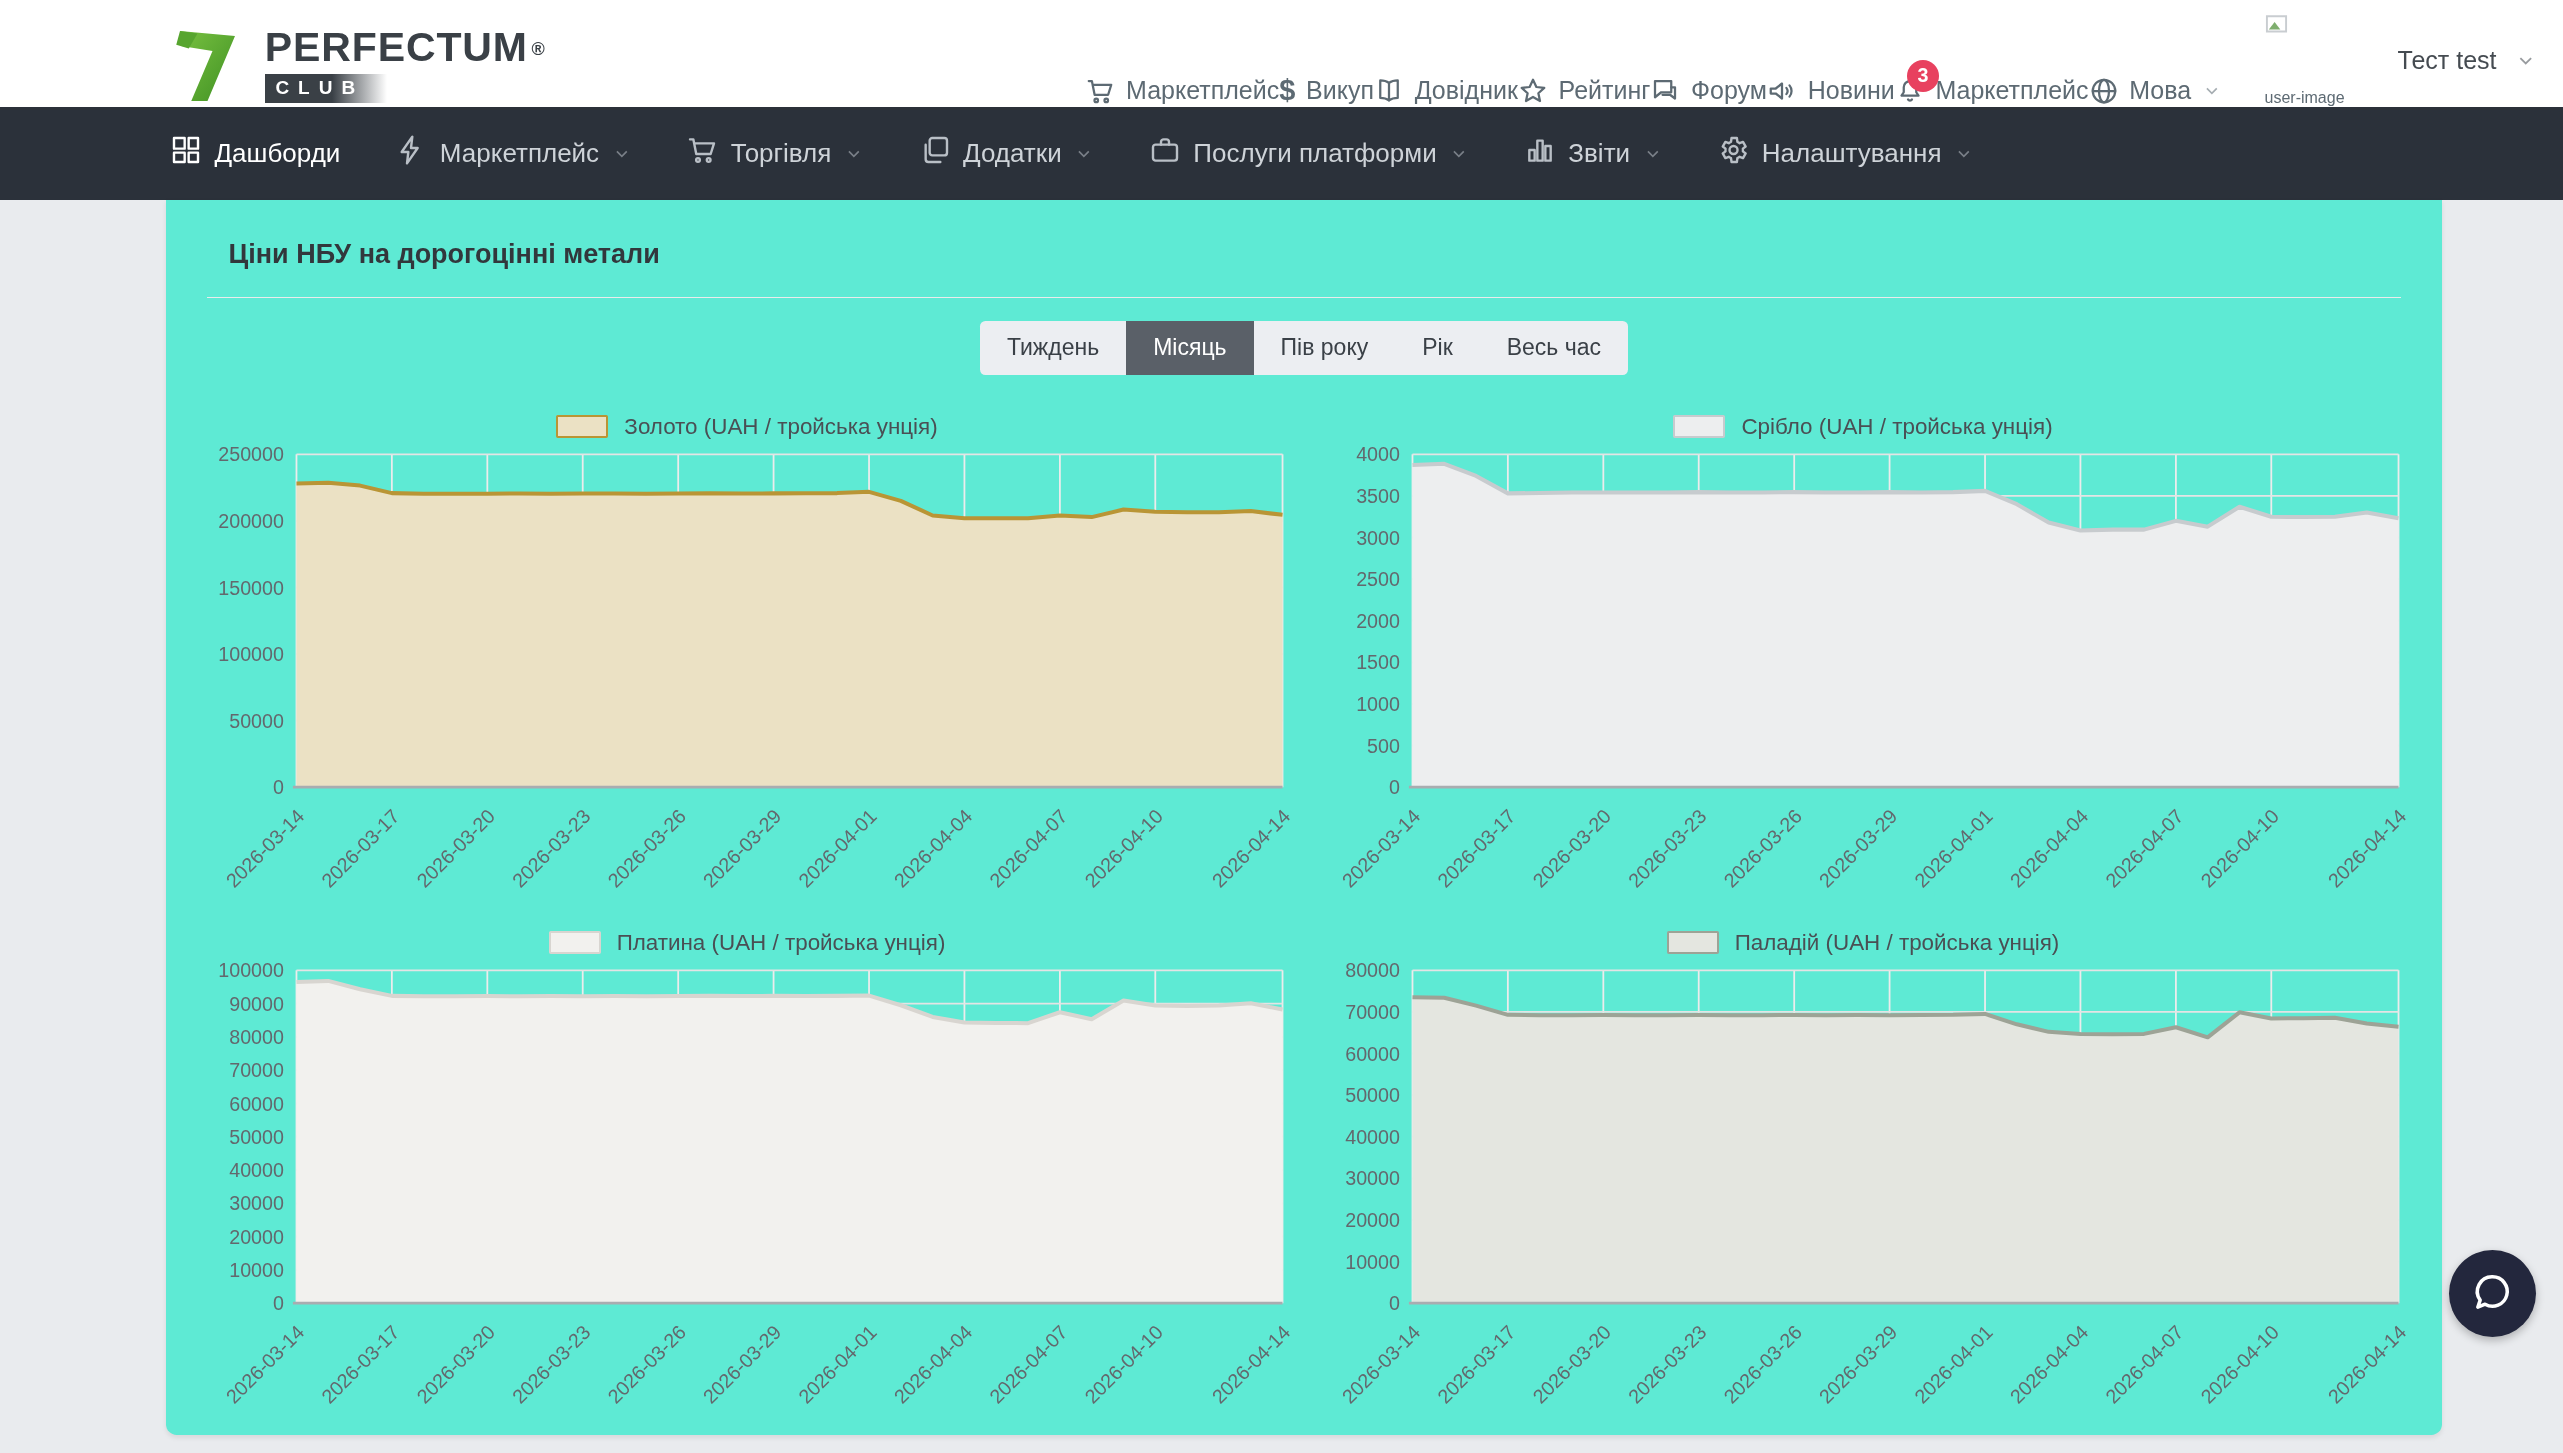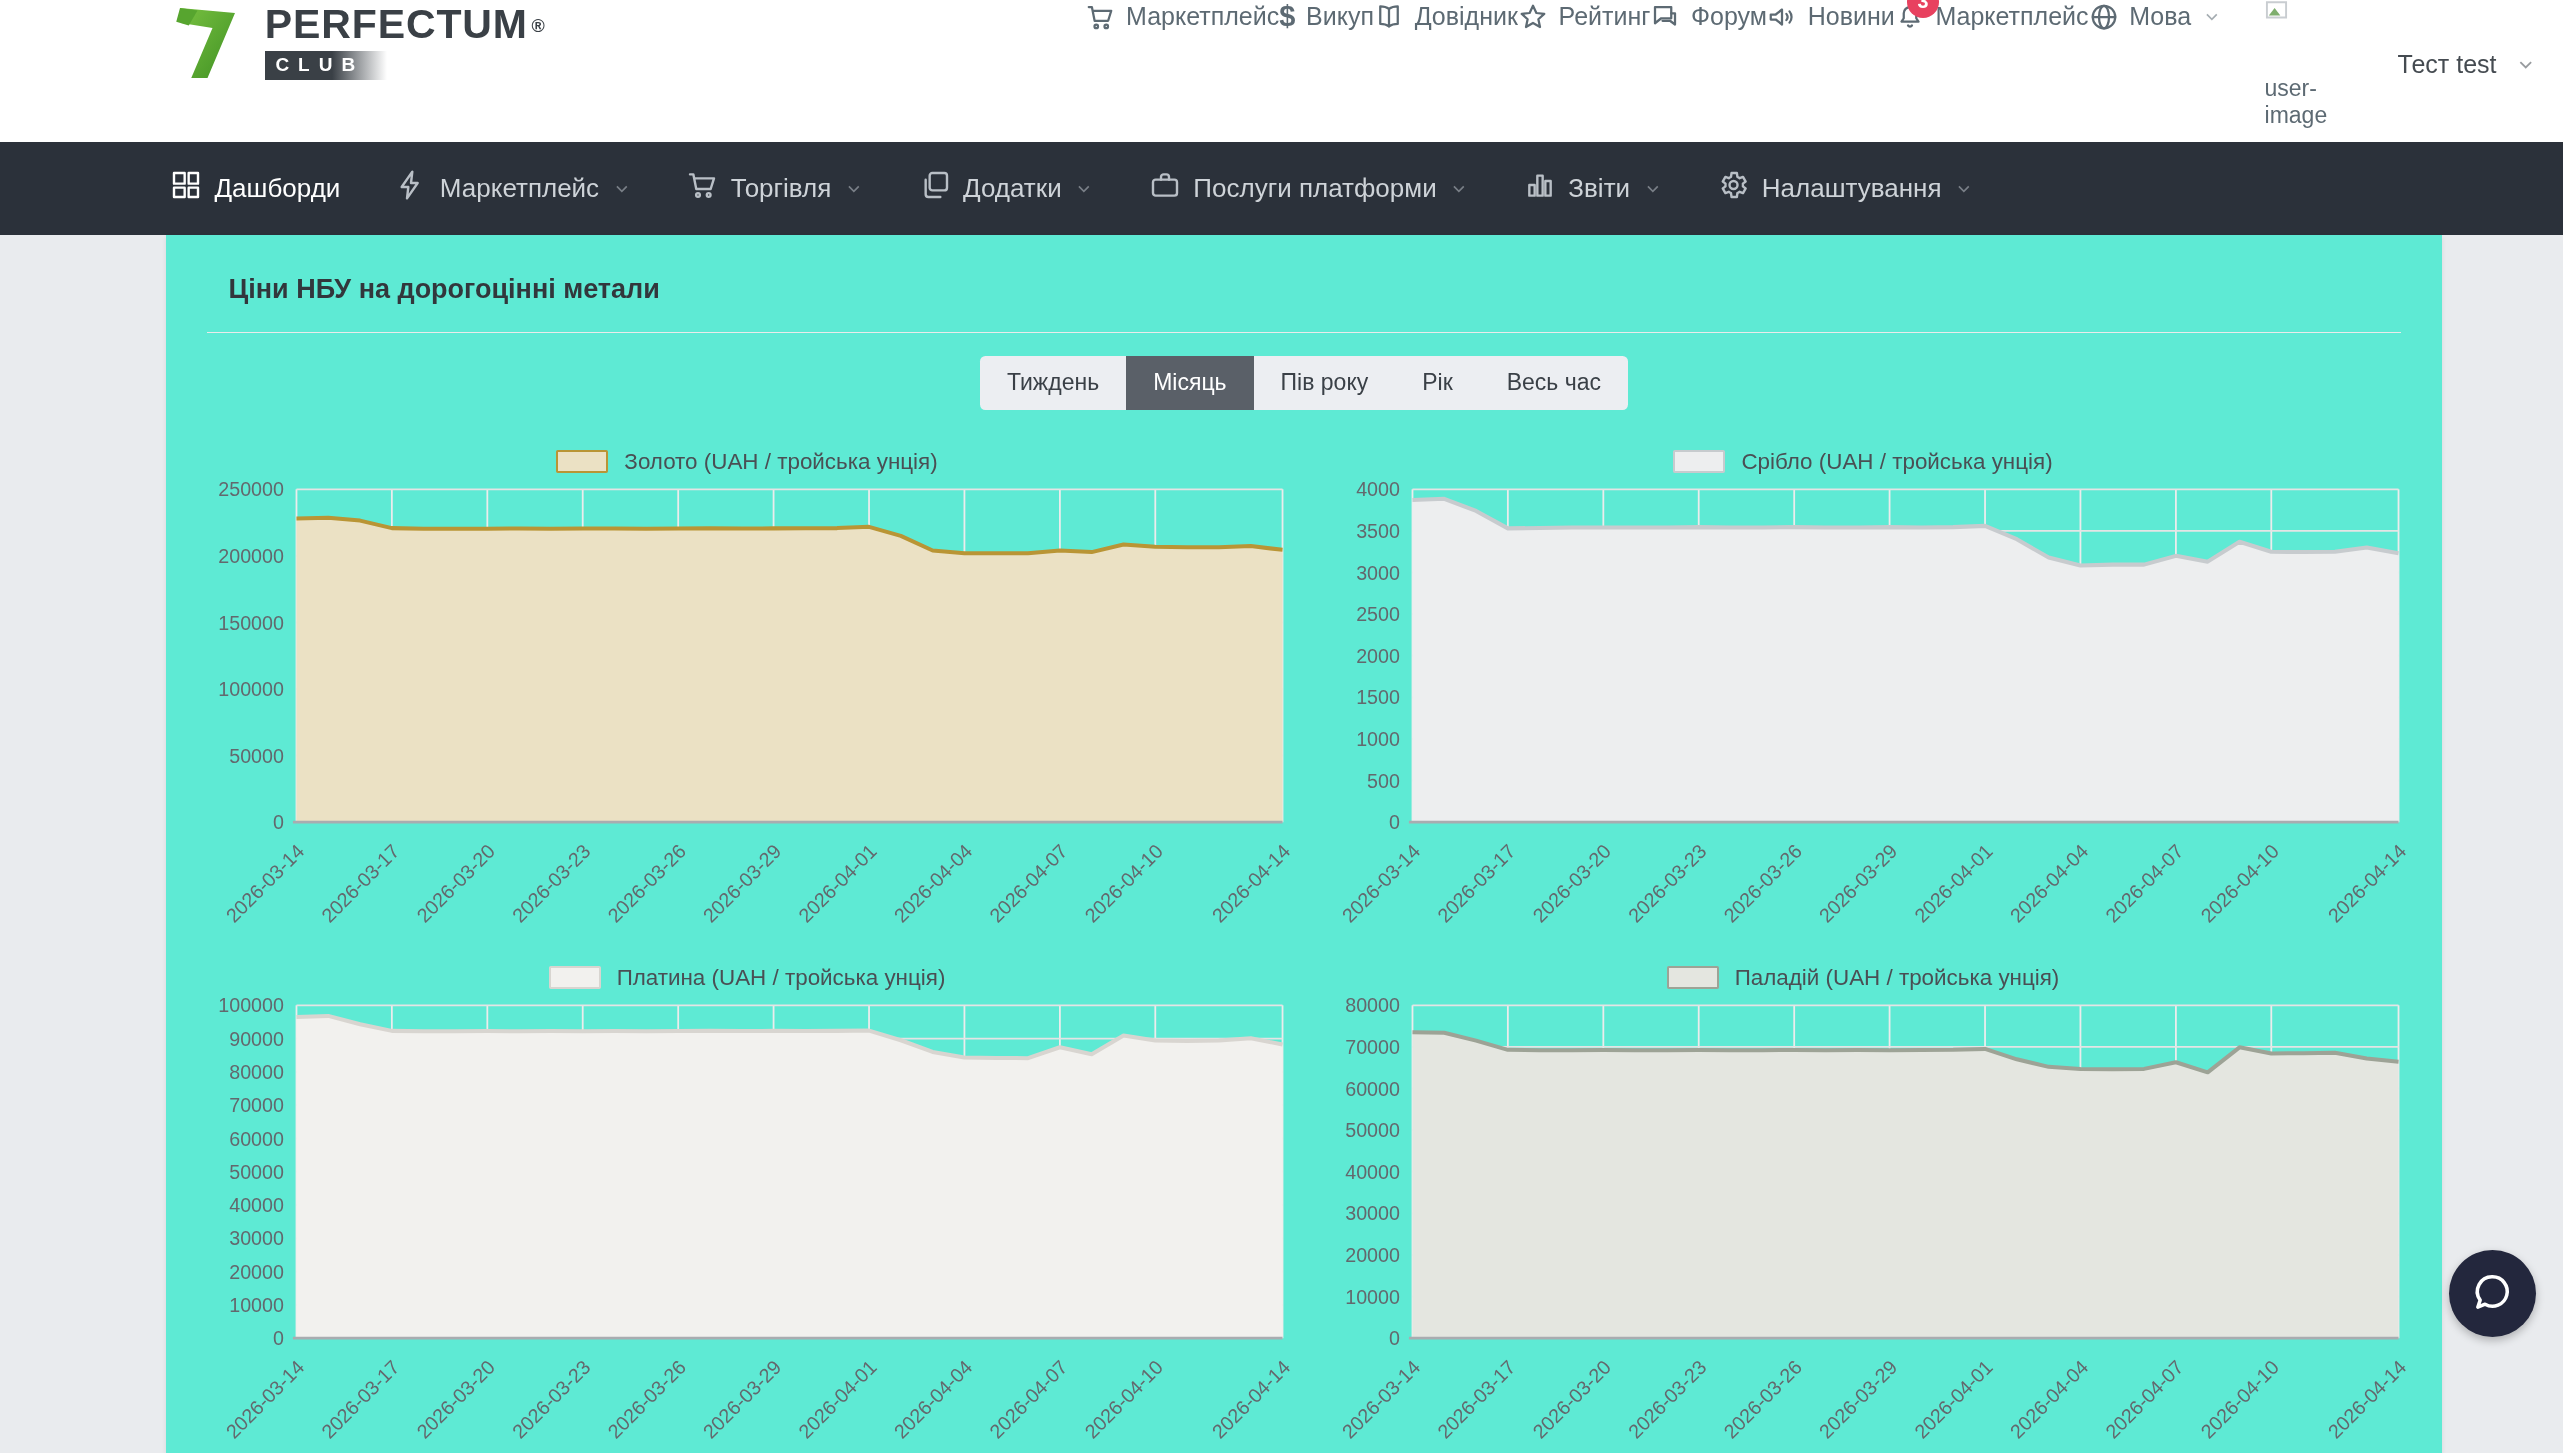--- a/index.html
+++ b/index.html
@@ -1,38 +1,38 @@
 <!DOCTYPE html>
 <html style="font-size:14.3px"><head>
 <meta charset="utf-8">
 <style>
   html,body{margin:0;padding:0;width:2563px;height:1453px;overflow:hidden;
     font-family:"Liberation Sans","DejaVu Sans",sans-serif;background:#e9ebee;}
   
-  .topbar{height:142px;background:#ffffff;display:flex;align-items:flex-start;
+  .topbar{height:107px;background:#ffffff;display:flex;align-items:flex-end;
     padding:0 27px 0 170px;box-sizing:border-box;}
   .logo{display:flex;align-items:center;gap:19.7px;text-decoration:none;cursor:pointer;}
   .logo-brand{font-size:41px;font-weight:bold;color:#3a4046;letter-spacing:0.9px;line-height:1;}
   .logo-reg{font-size:18px;vertical-align:super;font-weight:bold;color:#3a4046;margin-left:3.6px;}
   .logo-club{margin-top:5.4px;display:inline-block;color:#fff;font-weight:bold;font-size:19px;
     letter-spacing:9px;padding:3.6px 23px 3.6px 10.7px;
     background:linear-gradient(90deg,#3a4046 0%,#3a4046 55%,rgba(58,64,70,0) 100%);}
   .top-spacer{flex:1;}
   .top-menu{display:flex;align-items:center;}
   .tm-item{display:flex;align-items:center;gap:10.7px;color:#5d6a73;font-size:25px;cursor:pointer;}
   .ico-wrap{position:relative;display:flex;align-items:center;}
   .tm-item svg{display:block;}
   .dollar{font-size:29px;font-weight:bold;}
   .badge{position:absolute;top:-16px;right:-14.3px;background:#e8415f;color:#fff;border-radius:50%;
     min-width:32px;height:32px;font-size:19.7px;font-weight:bold;display:flex;align-items:center;
     justify-content:center;box-sizing:border-box;padding:0 5.4px;}
   .chev{opacity:.55;}
   .user-area{display:flex;align-items:center;gap:18px;margin-left:43px;cursor:pointer;}
   .broken-img{display:flex;flex-direction:column;align-items:flex-start;gap:19.7px;width:115px;}
-  .alt-text{font-size:23px;color:#5d6a73;margin-top:36px;}
+  .alt-text{font-size:16px;color:#5d6a73;margin-top:36px;}
   .user-name{font-size:25px;color:#454b51;white-space:nowrap;}
   
   .mainnav{height:93px;background:#2b313a;display:flex;align-items:center;gap:55px;
     padding:0 36px 0 170px;box-sizing:border-box;}
   .mn-item{display:flex;align-items:center;gap:12.5px;font-size:26px;color:#ced3d8;cursor:pointer;}
   .mn-item svg{color:#b9bfc6;}
   .mn-item.active{color:#ffffff;}
   .mn-item.active svg{color:#ffffff;}
   
   .page{margin:0 121px 0 166px;}

